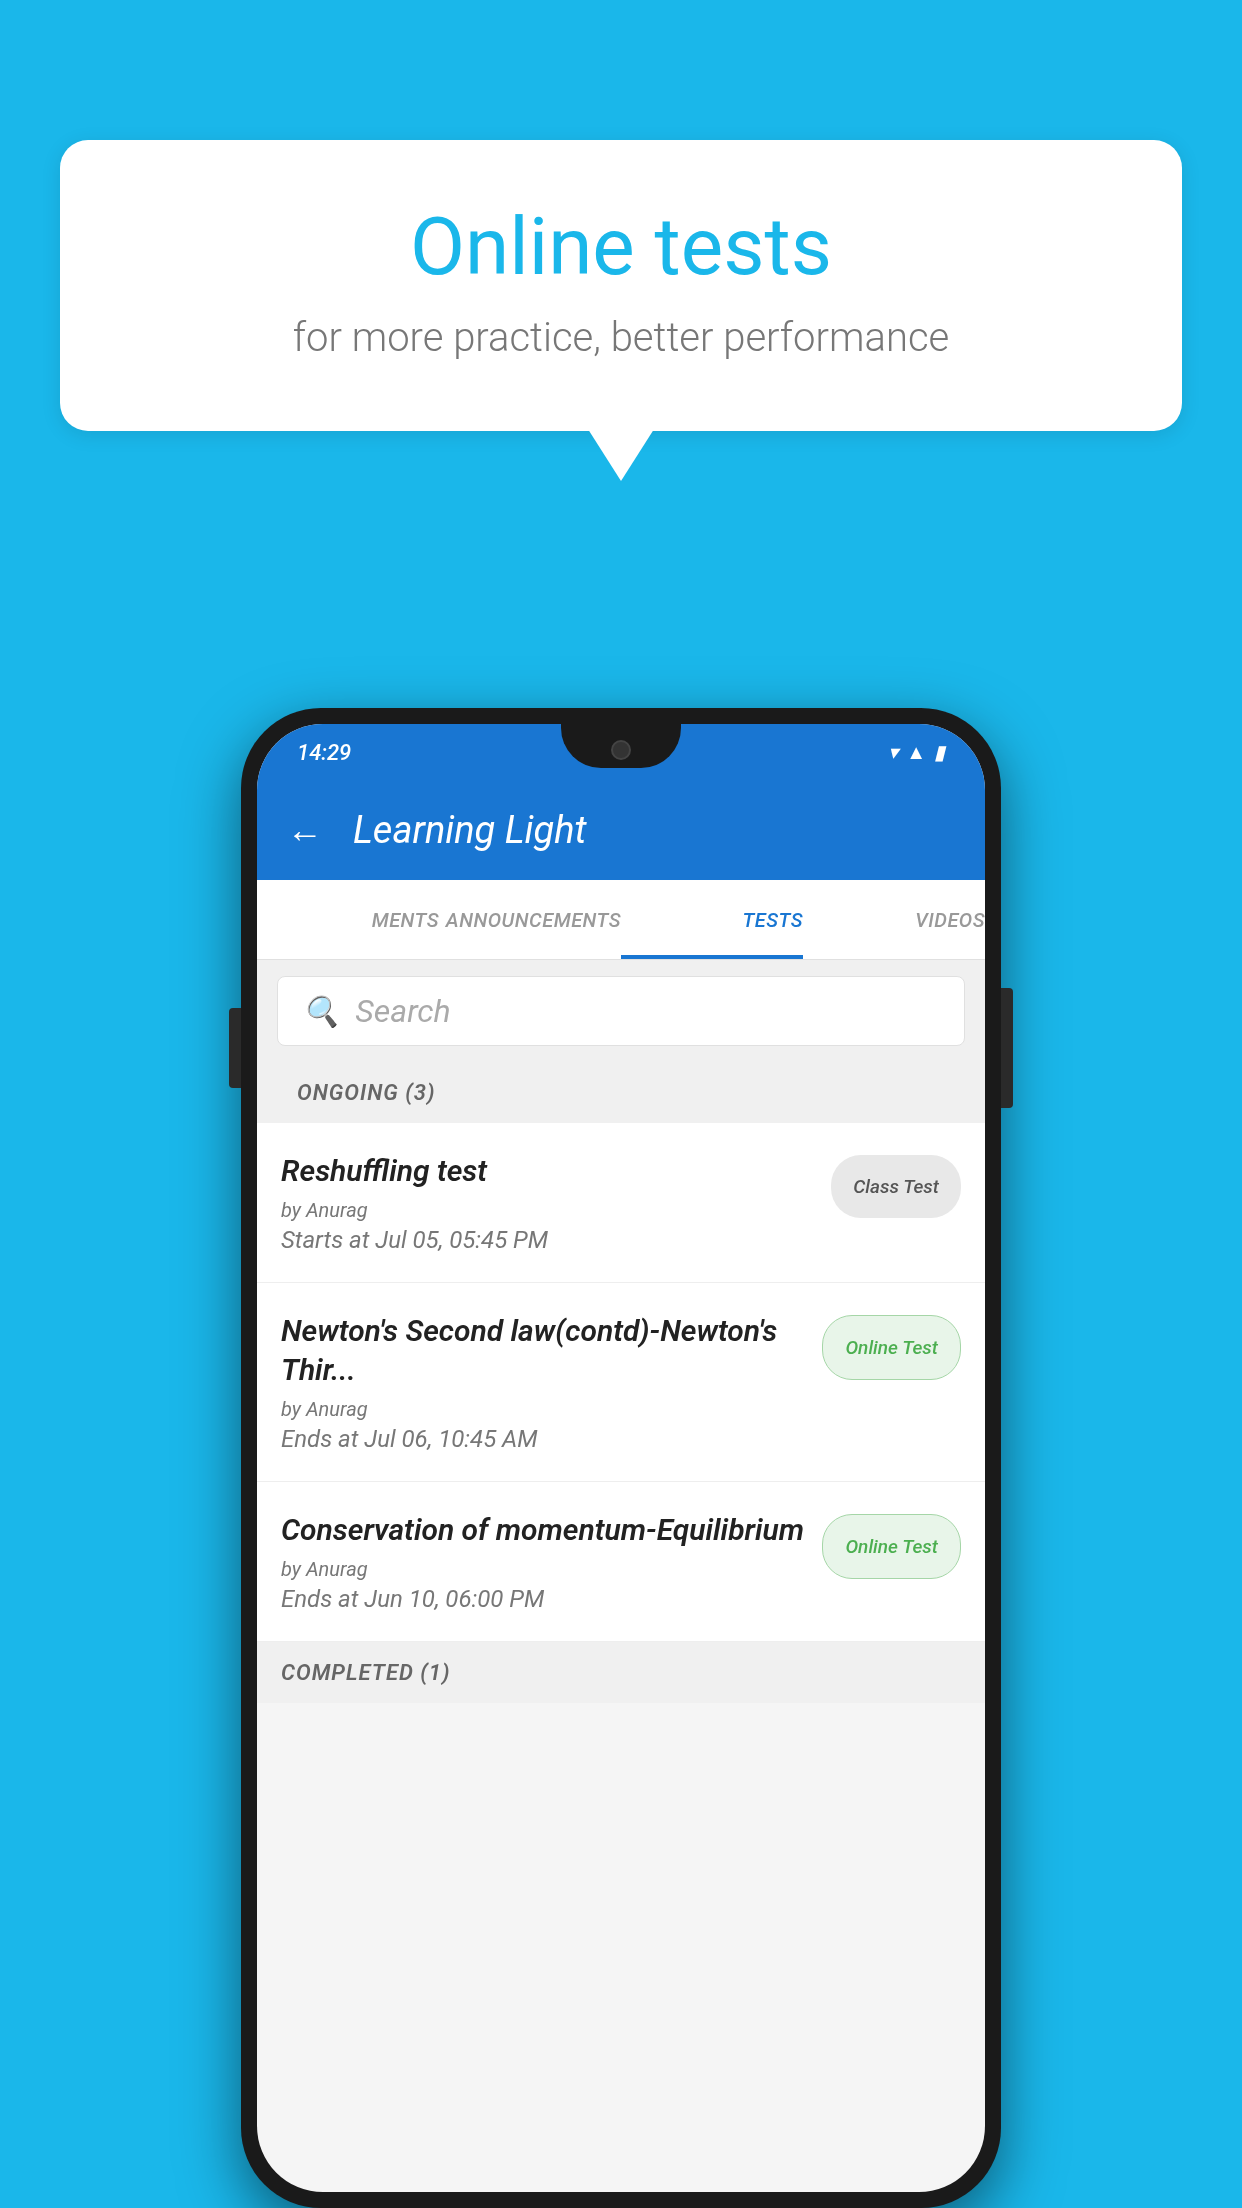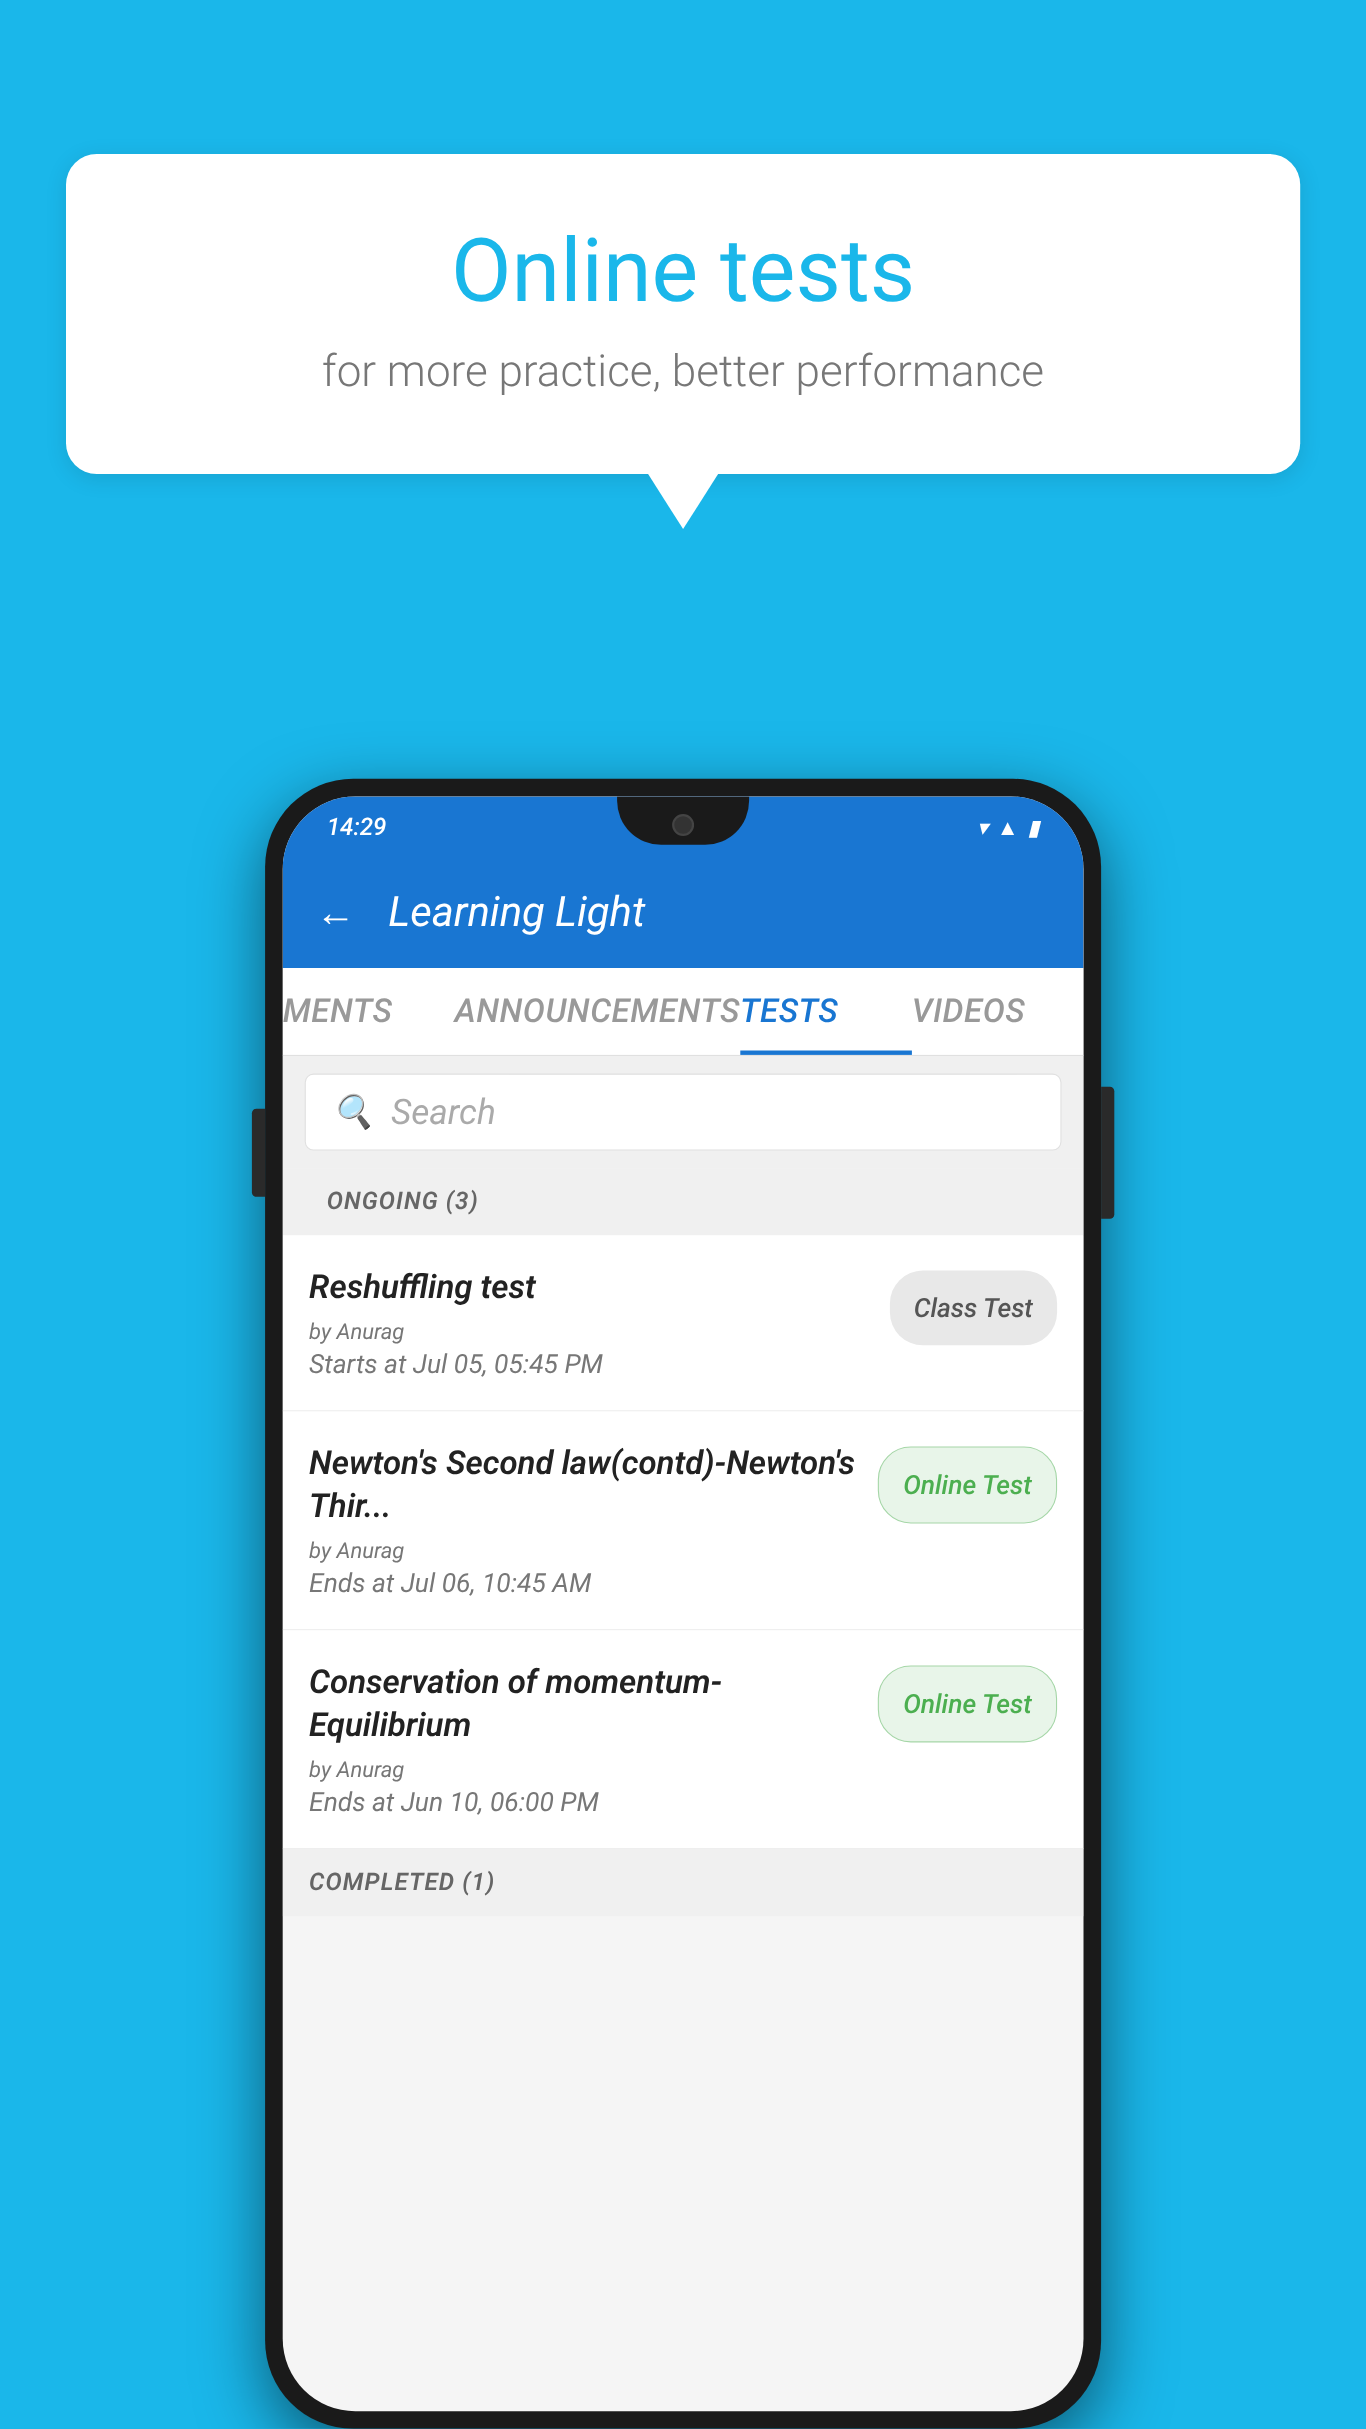--- a/index.html
+++ b/index.html
@@ -193,22 +193,22 @@
       align-items: center;
       border-bottom: 1px solid #e0e0e0;
       overflow: hidden;
     }
 
     .tab-item {
       flex: 1;
       height: 100%;
       display: flex;
       align-items: center;
-      justify-content: flex-start;
-      font-size: 30px;
+      justify-content: flex-end;
+      font-size: 20px;
       font-weight: 500;
       color: #999;
       letter-spacing: 0.5px;
       position: relative;
       cursor: pointer;
     }
 
     .tab-item.active {
       color: #1976d2;
     }
@@ -293,21 +293,21 @@
     }
 
     .test-date {
       font-size: 24px;
       color: #777;
     }
 
     .test-badge {
       border-radius: 30px;
       padding: 20px 22px;
-      font-size: 24px;
+      font-size: 19px;
       font-weight: 500;
       white-space: nowrap;
       margin-top: 4px;
       flex-shrink: 0;
     }
 
     .badge-class {
       background: #e8e8e8;
       color: #555;
     }

